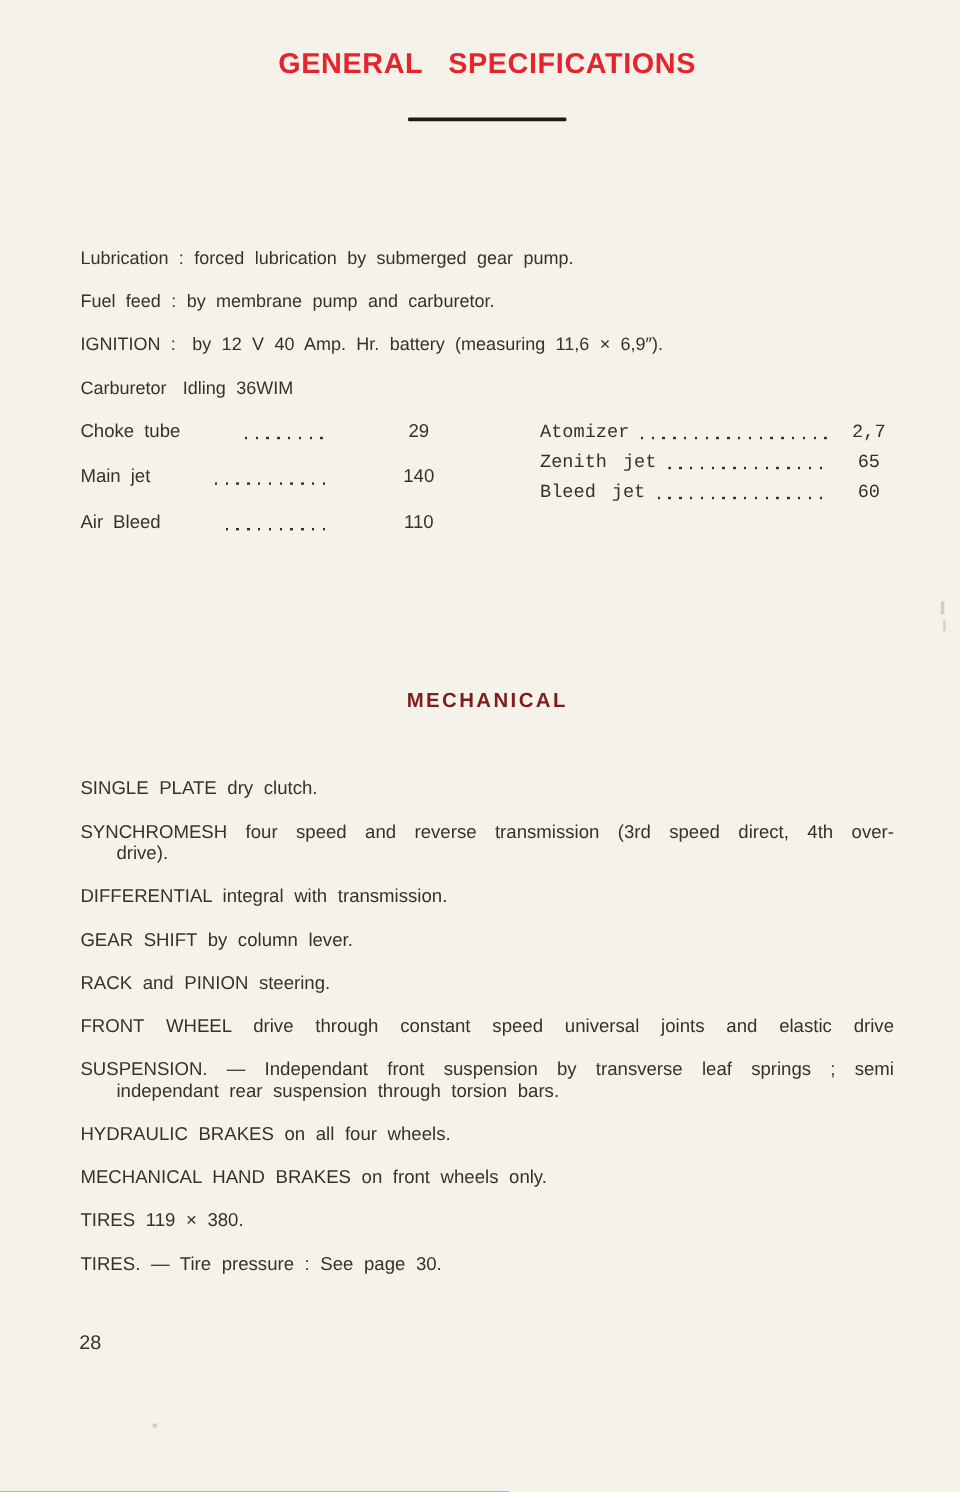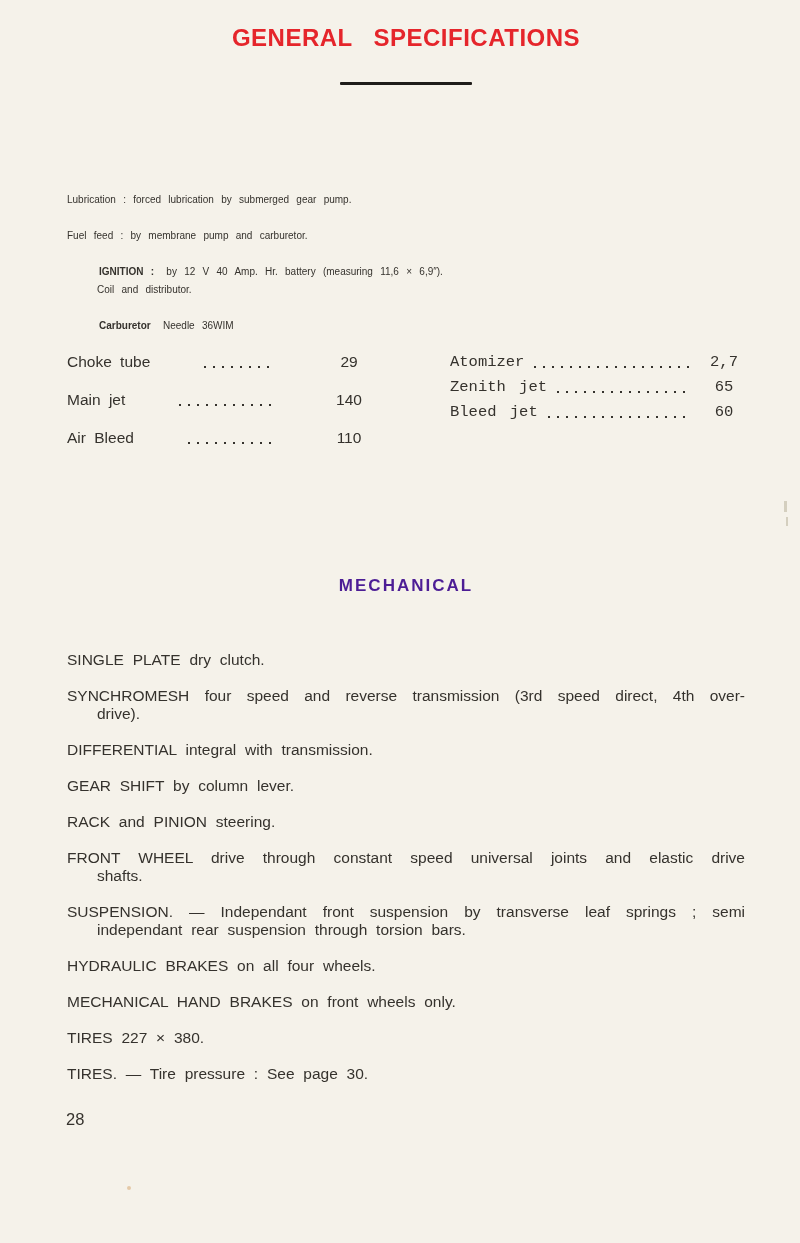--- a/index.html
+++ b/index.html
@@ -7,54 +7,54 @@
     position:relative; width:800px; height:1243px; margin:0 auto;
     background:#f5f2ea;
     color:#35322d;
     font-family:"Liberation Sans","DejaVu Sans",sans-serif;
     overflow:hidden;
   }
   .content { padding:0 55px 0 67px; }
 
   
   .title {
-    margin:0; padding-top:25px; text-align:center;
+    margin:0; padding-top:41px; text-align:center;
     font-size:24px; font-weight:bold; line-height:26px;
     letter-spacing:0.5px; word-spacing:14px;
   }
   .rule {
     width:132px; height:3px; background:#1f1d1a;
     margin:31px auto 0 auto; border-radius:1px;
   }
 
   
-  .intro { margin-top:106px; font-size:10px; line-height:18px; word-spacing:4.5px; }
+  .intro { margin-top:106px; font-size:15px; line-height:18px; word-spacing:4.5px; }
   .para { margin:0 0 18px 0; }
-  .para .lead { font-weight:bold; margin-right:5px;margin-left:32px; }
+  .para .lead { font-weight:normal; margin-right:5px; }
   .para .sub { display:block; padding-left:30px; }
 
   
   .carb { display:flex; font-size:15.5px; word-spacing:4px; }
   .carb-col.left  { width:303px; margin-right:80px; }
   .carb-col.right { flex:1; }
   .crow { display:flex; align-items:baseline; line-height:18px; }
   .carb-col.left  .crow { margin-bottom:20px;gap:44px; }
   .carb-col.right .crow { margin-bottom:7px;font-family:Liberation Mono, monospace; }
   .crow .label { white-space:nowrap; }
   .crow .leader {
     flex:1; height:2px; align-self:flex-end; margin:0 12px 3px 10px;
     background-image:repeating-linear-gradient(to right,#35322d 0 2px,transparent 2px 9px);
   }
   .crow .value { min-width:42px; text-align:center; white-space:nowrap; }
 
   
   .mech-heading {
     margin:110px 0 56px 0; text-align:center;
     font-size:17px; font-weight:bold; line-height:18px;
-    letter-spacing:2px; color:#4c1d95;
+    letter-spacing:2px; color:#7f1d1d;
   }
   .mech-items { font-size:15.5px; line-height:18px; word-spacing:4.5px; }
   .mech { margin:0 0 18px 0; }
   .mech .first.stretch { display:block; text-align:justify; text-align-last:justify; }
   .mech .rest { display:block; padding-left:30px; }
 
   .page-number { position:absolute; left:66px; top:1110px; font-size:16.5px; }
 
   
   .scan-mark { position:absolute; background:#c8c3b0; opacity:.75; }
@@ -68,22 +68,22 @@
 
 <div class="page">
   <div class="content">
 
     <h1 class="title" style="color: rgb(229, 37, 43);">GENERAL SPECIFICATIONS</h1>
     <div class="rule"></div>
 
     <section class="intro" id="intro">
         <p class="para"><span class="body-text">Lubrication : forced lubrication by submerged gear pump.</span></p>
         <p class="para"><span class="body-text">Fuel feed : by membrane pump and carburetor.</span></p>
-        <p class="para"><b class="lead">IGNITION :</b> <span class="body-text">by 12 V 40 Amp. Hr. battery (measuring 11,6 × 6,9″).</span><span class="sub">Coil and distributor.</span></p>
-        <p class="para"><b class="lead">Carburetor</b> <span class="body-text">Needle 36WIM</span></p>
+        <p class="para"><b class="lead">IGNITION :</b> <span class="body-text">by 12 V 40 Amp. Hr. battery (measuring 11,6 × 6,9″).</span></p>
+        <p class="para"><b class="lead">Carburetor</b> <span class="body-text">Idling 36WIM</span></p>
       </section>
 
     <section class="carb">
       <div class="carb-col left" id="carb-left">
           <div class="crow">
             <span class="label">Choke tube</span>
             <span class="leader"></span>
             <span class="value">29</span>
           </div>
           <div class="crow">
@@ -122,29 +122,28 @@
         <p class="mech"><span class="first">SINGLE PLATE dry clutch.</span></p>
         <p class="mech">
           <span class="first stretch">SYNCHROMESH four speed and reverse transmission (3rd speed direct, 4th over-</span>
           <span class="rest">drive).</span>
         </p>
         <p class="mech"><span class="first">DIFFERENTIAL integral with transmission.</span></p>
         <p class="mech"><span class="first">GEAR SHIFT by column lever.</span></p>
         <p class="mech"><span class="first">RACK and PINION steering.</span></p>
         <p class="mech">
           <span class="first stretch">FRONT WHEEL drive through constant speed universal joints and elastic drive</span>
-          <span class="rest">shafts.</span>
         </p>
         <p class="mech">
           <span class="first stretch">SUSPENSION. — Independant front suspension by transverse leaf springs ; semi</span>
           <span class="rest">independant rear suspension through torsion bars.</span>
         </p>
         <p class="mech"><span class="first">HYDRAULIC BRAKES on all four wheels.</span></p>
         <p class="mech"><span class="first">MECHANICAL HAND BRAKES on front wheels only.</span></p>
-        <p class="mech"><span class="first">TIRES 227 × 380.</span></p>
+        <p class="mech"><span class="first">TIRES 119 × 380.</span></p>
         <p class="mech"><span class="first">TIRES. — Tire pressure : See page 30.</span></p>
       </section>
 
   </div>
 
   <div class="page-number">28</div>
 
   <div class="scan-mark mark-a"></div>
   <div class="scan-mark mark-b"></div>
   <div class="speck"></div>

